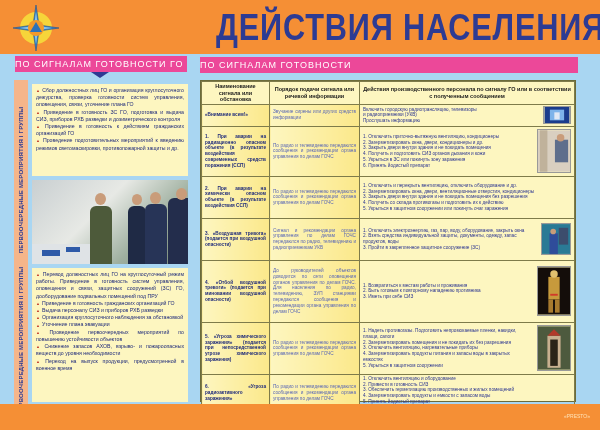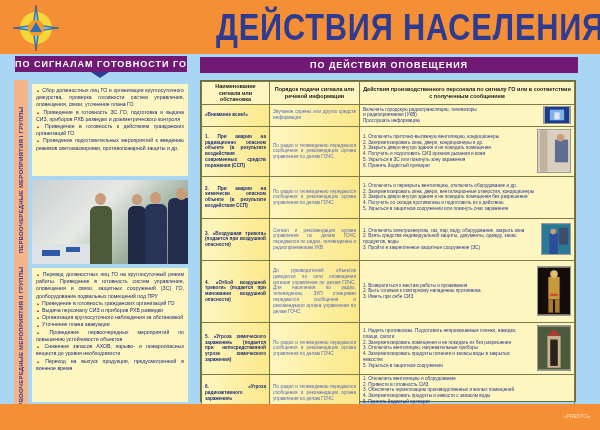--- a/index.html
+++ b/index.html
@@ -25,23 +25,23 @@
       white-space: nowrap;
     }
     .footer {
       position: absolute; left: 0; top: 404px; width: 600px; height: 26px;
       background: #f58f35;
     }
     .footer-mark {
       position: absolute; right: 10px; top: 9px; font-size: 5px; color: #ffe1b5;
     }
     .banner {
-      position: absolute; height: 16px; background: #701a75; color: #fff;
-      font-weight: bold; font-size: 9px; letter-spacing: 1px;
-      line-height: 16px; text-align: center; white-space: nowrap;
+      position: absolute; height: 16px; background: #ec4899; color: #fff;
+      font-weight: normal; font-size: 9px; letter-spacing: 1px;
+      line-height: 16px; white-space: nowrap;
     }
     .banner-left { left: 15px; top: 56px; width: 172px; }
     .banner-left::after {
       content: ""; position: absolute; left: 76px; top: 16px;
       border-left: 9px solid transparent; border-right: 9px solid transparent;
       border-top: 6px solid #2d3b93;
     }
     .banner-right { left: 200px; top: 57px; width: 378px; }
     .vert-tab {
       position: absolute; left: 14px; width: 14px; background: #f5b58a;
@@ -164,21 +164,21 @@
   <li>Перевод должностных лиц ГО на круглосуточный режим работы. Приведение в готовность систем управления, оповещения и связи, защитных сооружений (ЗС) ГО, дооборудование подвальных помещений под ПРУ</li>
   <li>Приведение в готовность гражданских организаций ГО</li>
   <li>Выдача персоналу СИЗ и приборов РХБ разведки</li>
   <li>Организация круглосуточного наблюдения за обстановкой</li>
   <li>Уточнение плана эвакуации</li>
   <li>Проведение первоочередных мероприятий по повышению устойчивости объектов</li>
   <li>Снижение запасов АХОВ, взрыво- и пожароопасных веществ до уровня необходимости</li>
   <li>Переход на выпуск продукции, предусмотренной в военное время</li>
 </ul>
 
-<div class="banner banner-right">ПО ДЕЙСТВИЯ ОПОВЕЩЕНИЯ</div>
+<div class="banner banner-right">ПО СИГНАЛАМ ГОТОВНОСТИ</div>
 
 <div class="table-wrap">
   <table>
     <colgroup>
       <col style="width:68px">
       <col style="width:90px">
       <col>
     </colgroup>
     <tbody>
         <tr style="height:22px">

